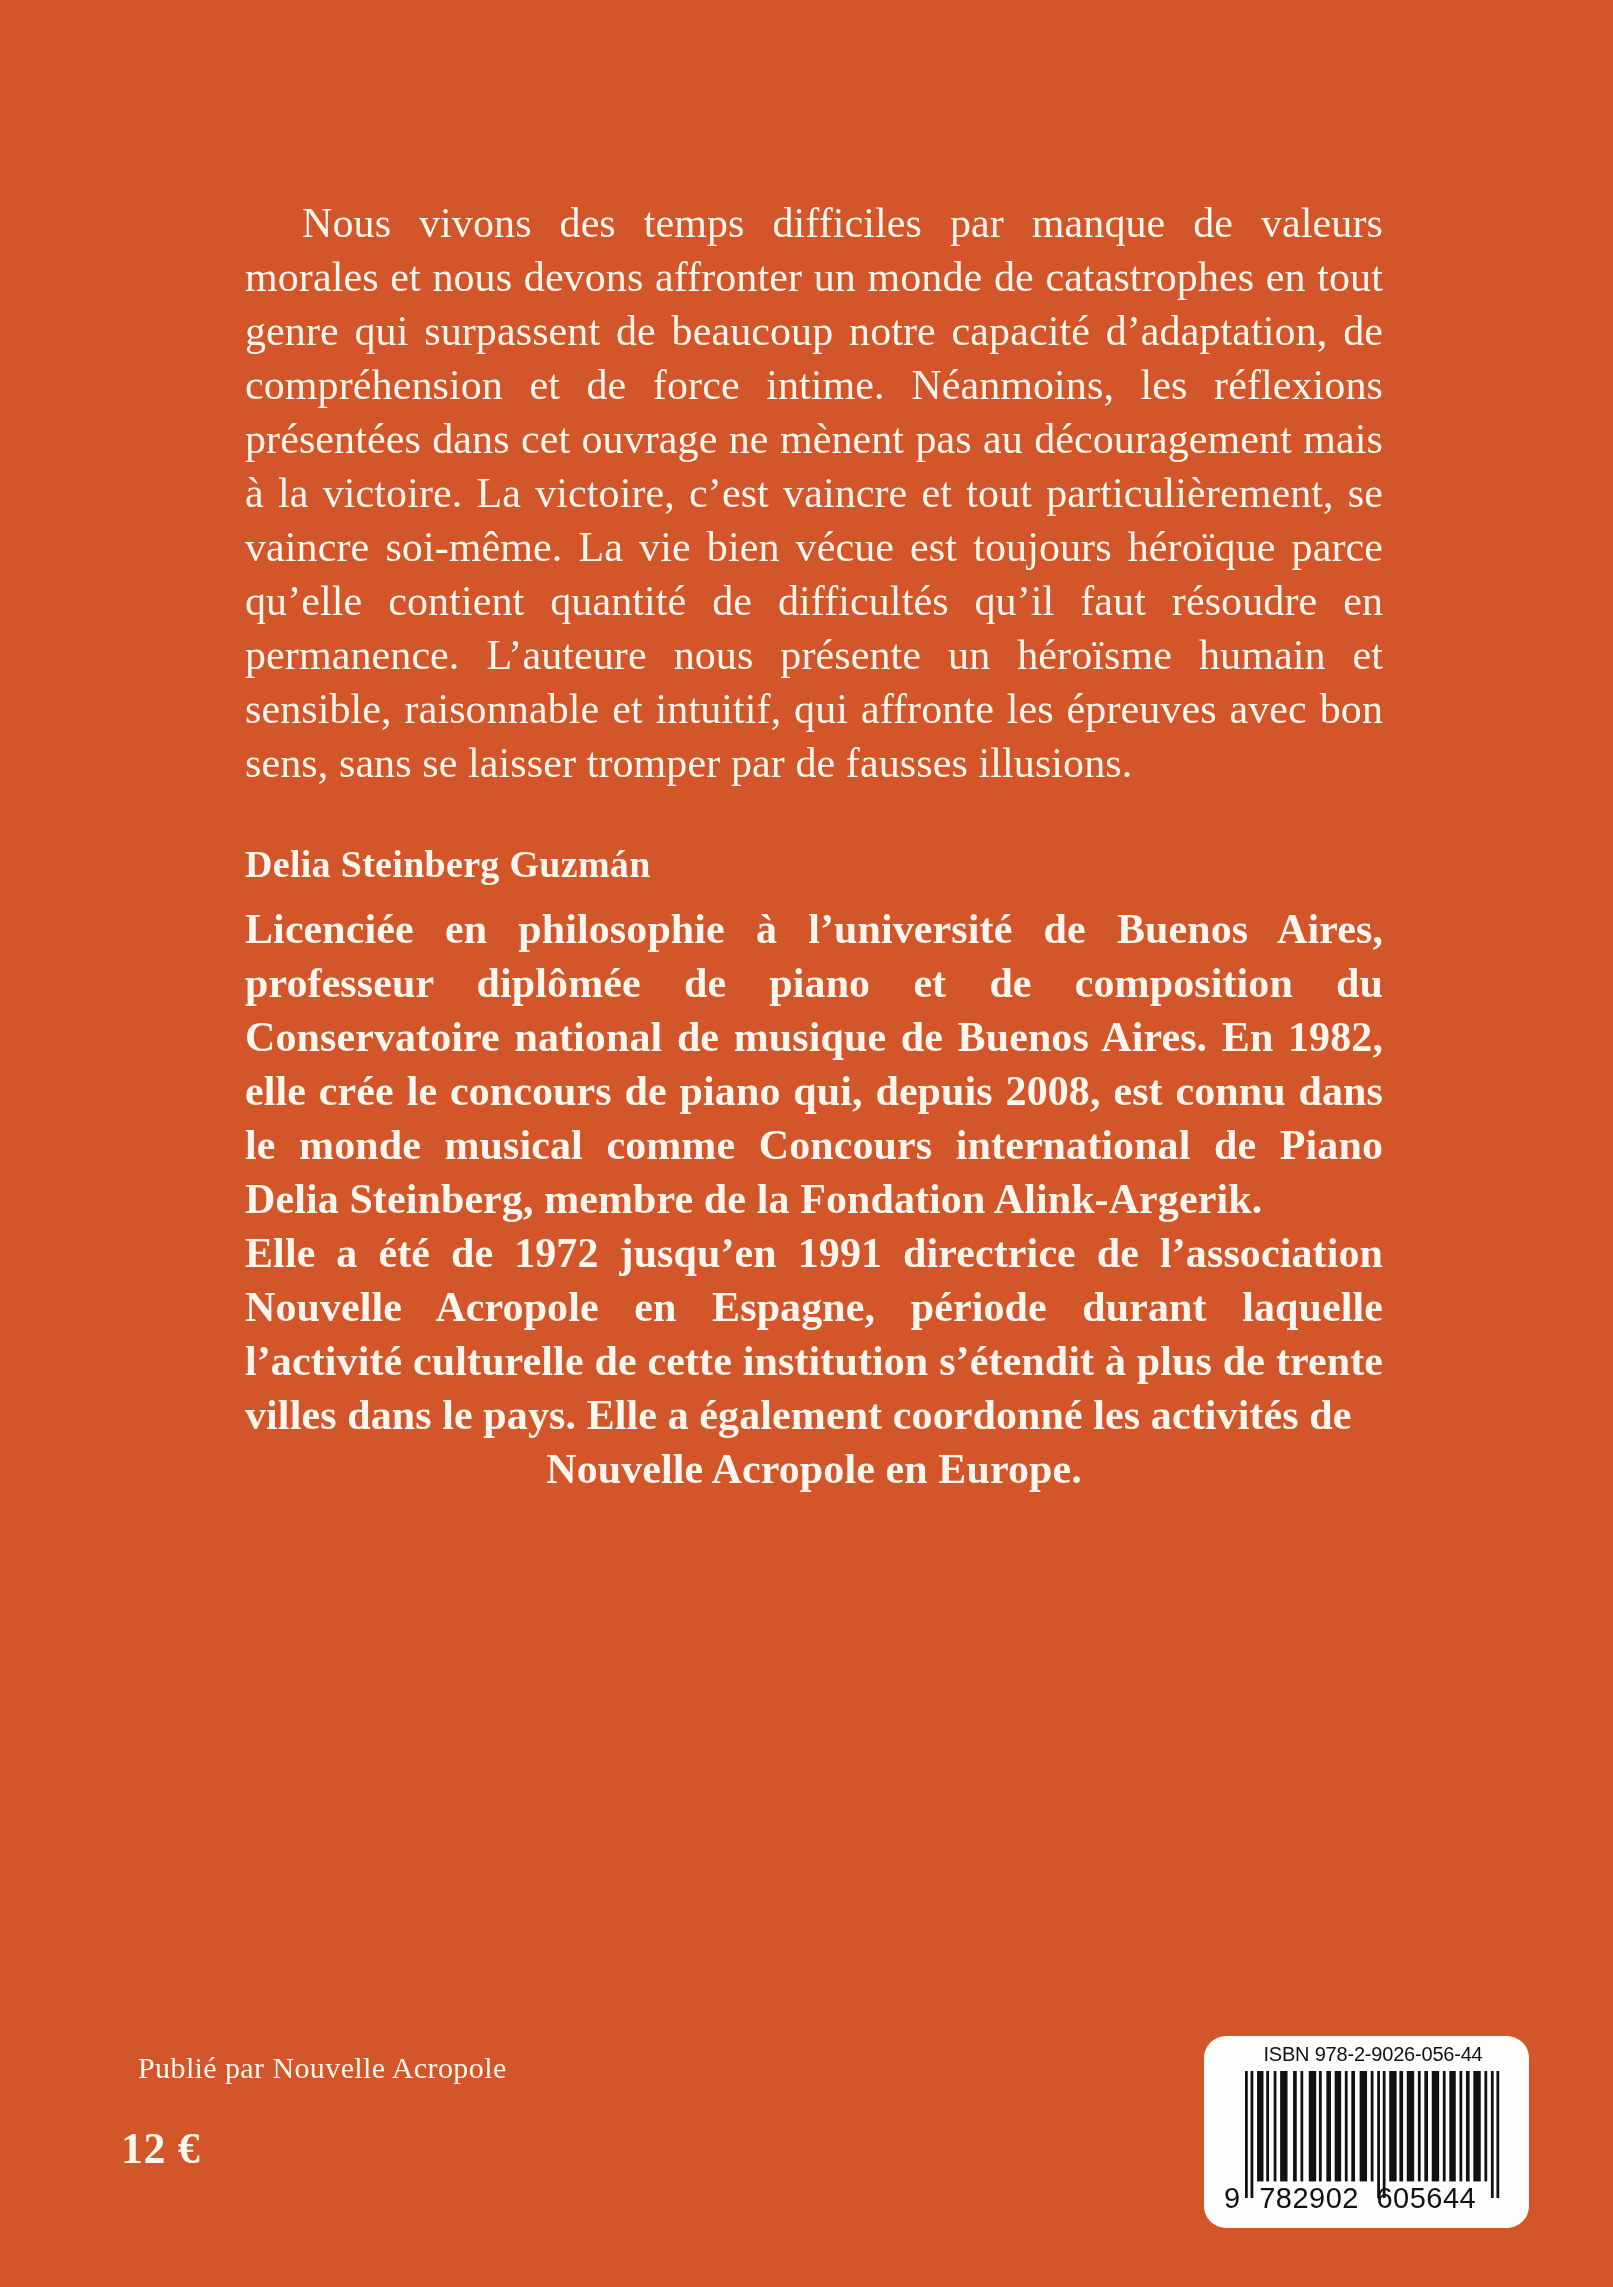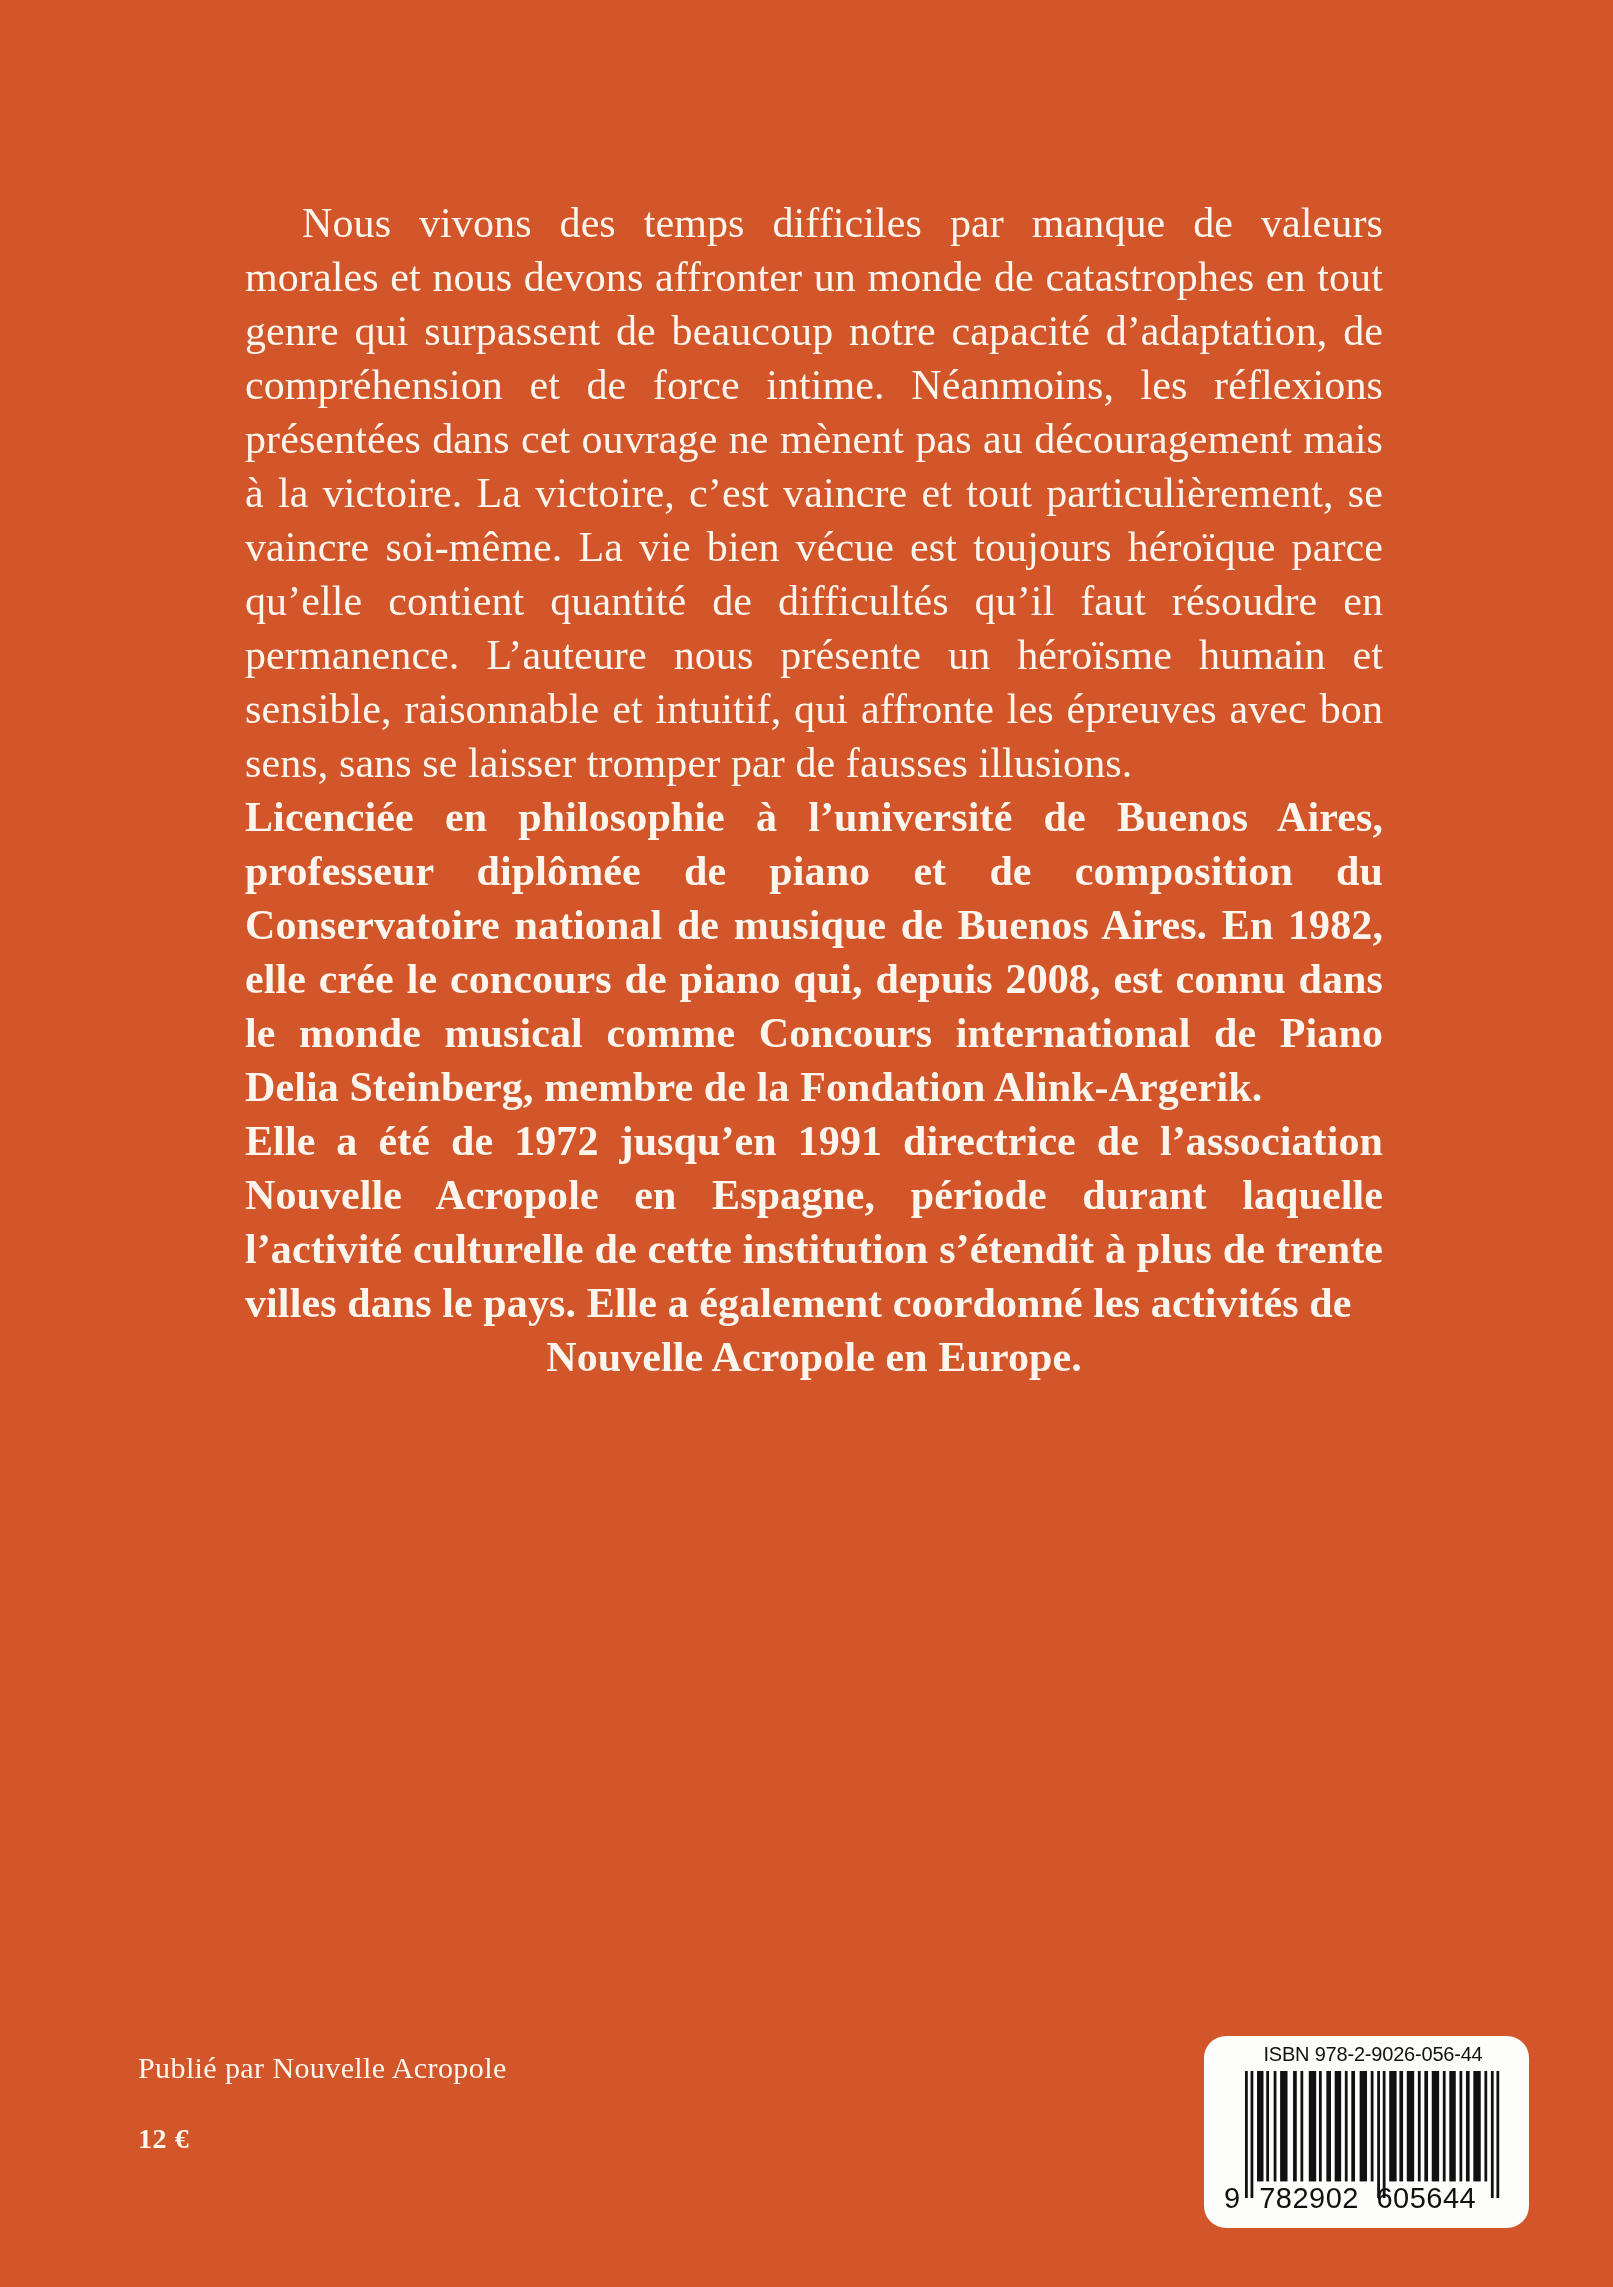--- a/index.html
+++ b/index.html
@@ -69,23 +69,23 @@
   .publisher {
     position: absolute;
     left: 138px;
     top: 2051px;
     font-size: 30px;
     letter-spacing: 0.4px;
     white-space: nowrap;
   }
   .price {
     position: absolute;
-    left: 138px;
+    left: 121px;
     top: 2123px;
-    font-size: 28px;
+    font-size: 44px;
     font-weight: bold;
     letter-spacing: 0.6px;
     white-space: nowrap;
   }
 
   
   .barcode-box {
     position: absolute;
     left: 1204px;
     top: 2036px;
@@ -130,20 +130,21 @@
 </style>
 </head>
 <body>
 
 <div class="page">
 
   <div class="content">
 
     <p class="blurb">Nous vivons des temps difficiles par manque de valeurs morales et nous devons affronter un monde de catastrophes en tout genre qui surpassent de beaucoup notre capacité d’adaptation, de compréhension et de force intime. Néanmoins, les réflexions présentées dans cet ouvrage ne mènent pas au découragement mais à la victoire. La victoire, c’est vaincre et tout particulièrement, se vaincre soi-même. La vie bien vécue est toujours héroïque parce qu’elle contient quantité de difficultés qu’il faut résoudre en permanence. L’auteure nous présente un héroïsme humain et sensible, raisonnable et intuitif, qui affronte les épreuves avec bon sens, sans se laisser tromper par de fausses illusions.</p>
 
+    <h2 class="author-name">Delia Steinberg Guzmán</h2>
 
     <p class="bio">Licenciée en philosophie à l’université de Buenos Aires, professeur diplômée de piano et de composition du Conservatoire national de musique de Buenos Aires. En 1982, elle crée le concours de piano qui, depuis 2008, est connu dans le monde musical comme Concours international de Piano Delia Steinberg, membre de la Fondation Alink-Argerik.</p>
 
     <p class="bio second">Elle a été de 1972 jusqu’en 1991 directrice de l’association Nouvelle Acropole en Espagne, période durant laquelle l’activité culturelle de cette institution s’étendit à plus de trente villes dans le pays. Elle a également coordonné les activités de</p>
 
     <p class="bio bio-last-line">Nouvelle Acropole en Europe.</p>
 
   </div>
 
   <div class="publisher">Publié par Nouvelle Acropole</div>

